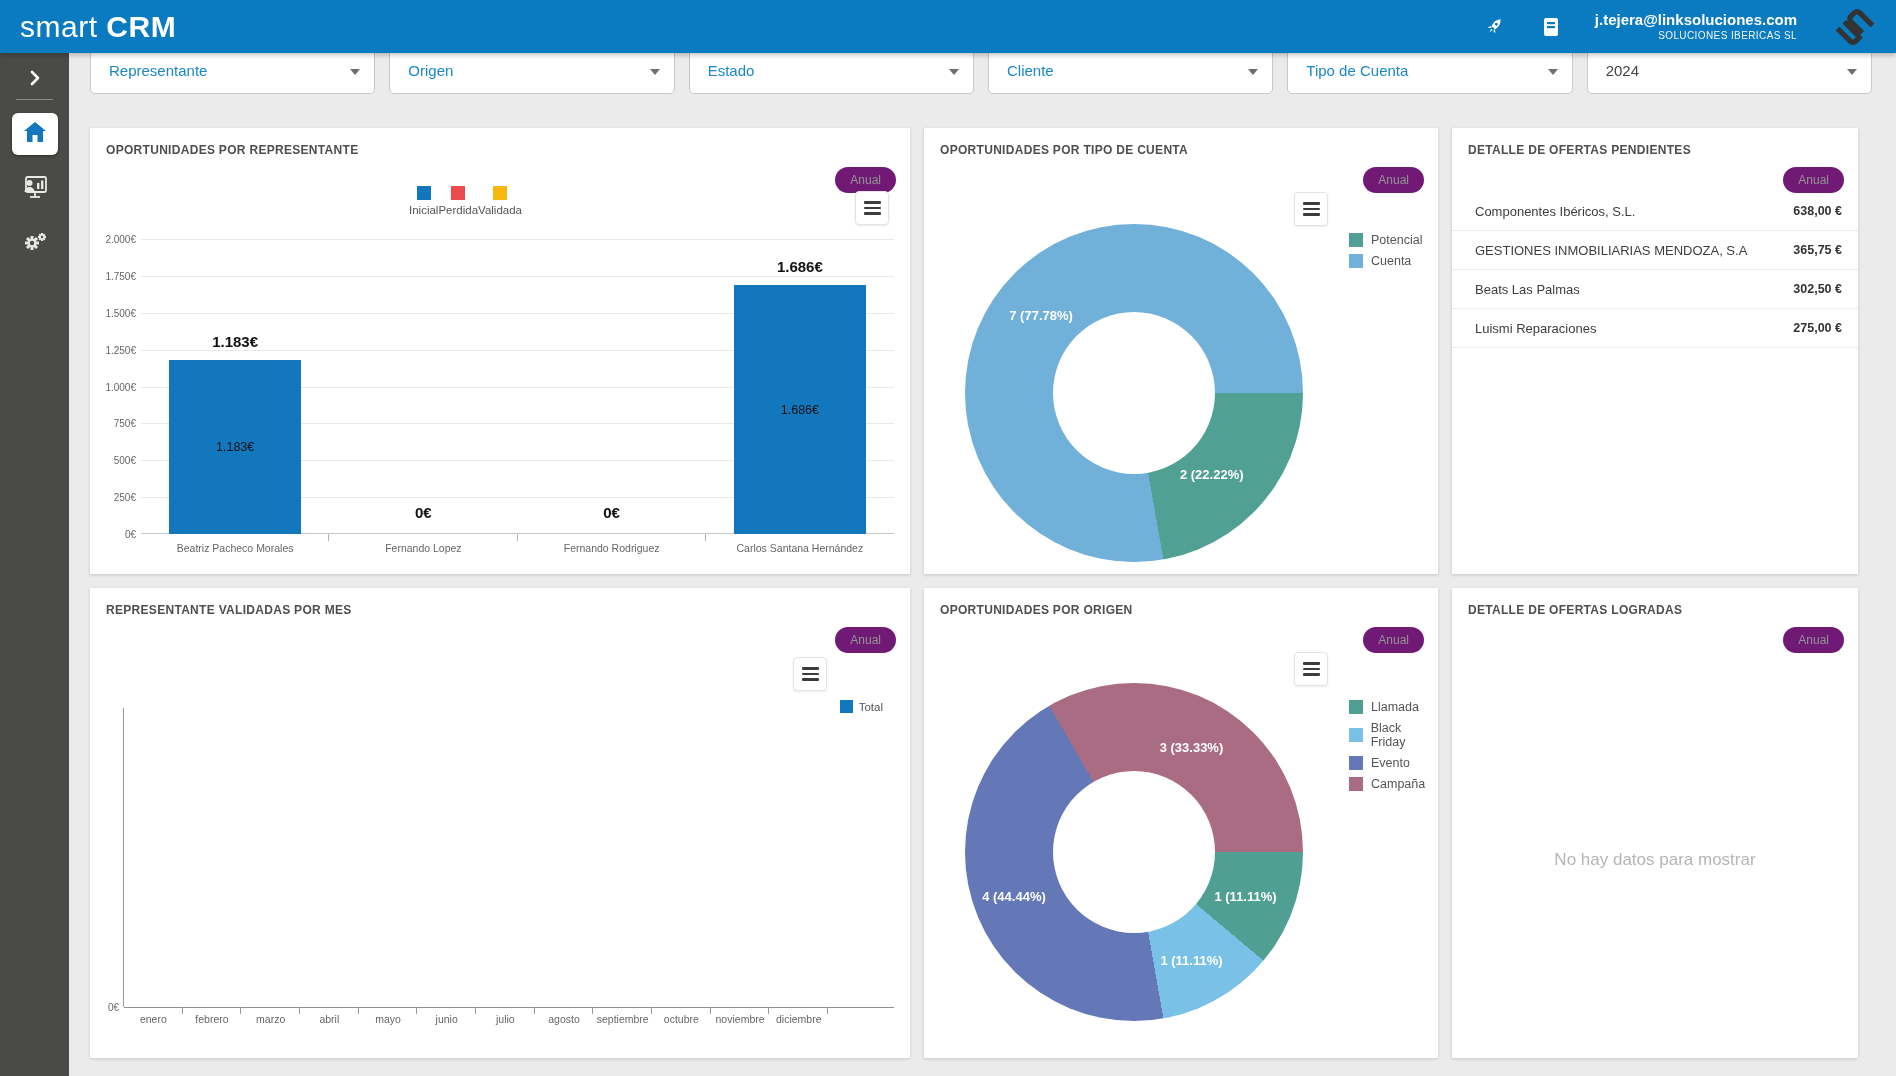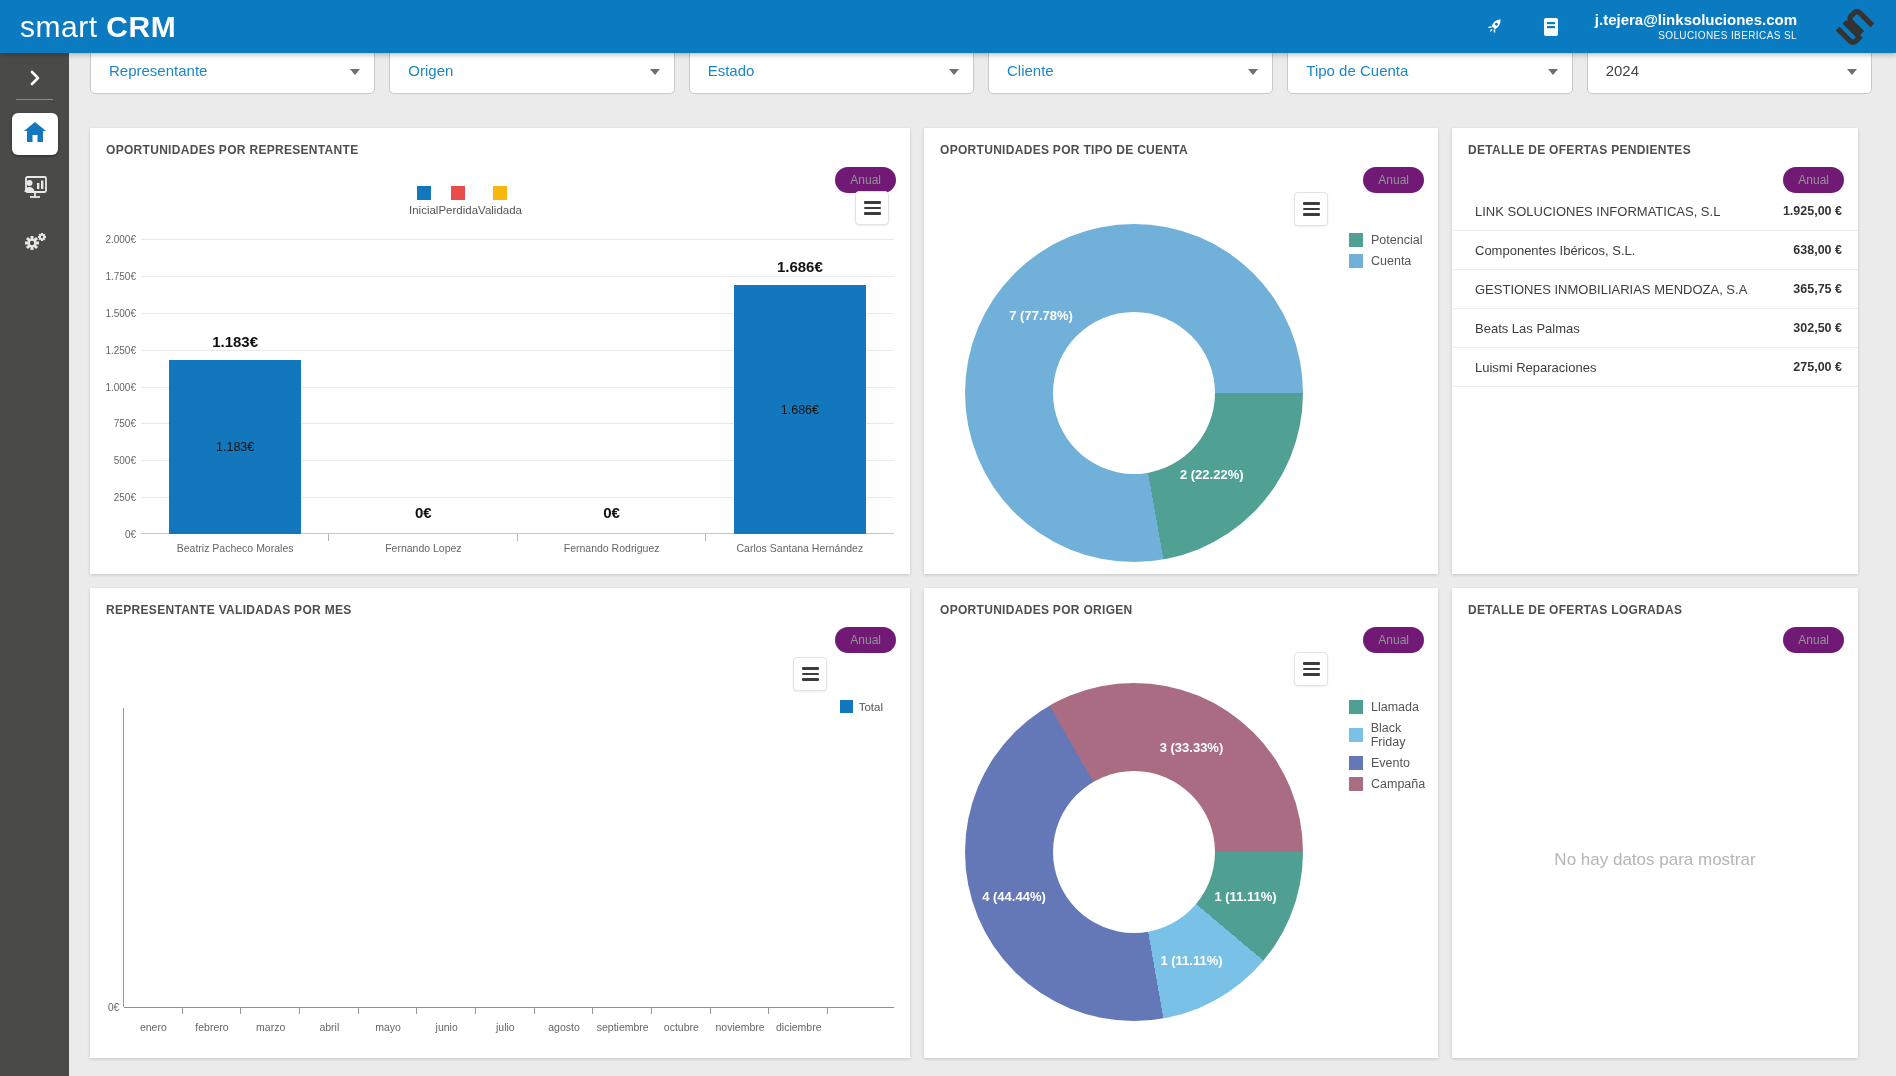--- a/index.html
+++ b/index.html
@@ -85,21 +85,21 @@
 
   
   .hb-line { top:69px; right:83px; }
   .line-legend { position:absolute; top:112px; right:27px; display:flex; align-items:center; gap:6px; cursor:pointer; }
   .line-legend .sq { width:13px; height:13px; }
   .line-legend .lt { font-size:11.5px; color:#555; }
   .line-plot { position:absolute; left:33px; right:16px; top:120px; height:299px; border-left:1px solid #9a9a9a; }
   .line-base { position:absolute; left:0; right:0; bottom:-1px; height:1px; background:#8f8f8f; }
   .zero-lab { position:absolute; left:-31px; bottom:-6px; width:26px; text-align:right; font-size:10px; color:#666; }
   .months { position:absolute; left:0; top:100%; width:704px; display:flex; }
-  .month { position:relative; flex:1; text-align:center; padding-top:14px; font-size:10.5px; color:#666; }
+  .month { position:relative; flex:1; text-align:center; padding-top:6px; font-size:10.5px; color:#666; }
   .mtick { position:absolute; right:0; top:0; width:1px; height:7px; background:#999; }
 
   
   .offer-list { position:absolute; top:64px; left:0; right:0; }
   .offer-row { display:flex; justify-content:space-between; align-items:center; height:39px;
                padding:0 16px 0 23px; border-bottom:1px solid #ececec; cursor:pointer; }
   .offer-name { font-size:13px; color:#3d3d3d; }
   .offer-amount { font-size:12.5px; font-weight:600; color:#333; }
   .empty-text { position:absolute; top:262px; left:0; right:0; text-align:center; font-size:17px; color:#b5b5b5; }
 </style>
@@ -322,24 +322,20 @@
             <span class="lt">Cuenta</span>
           </div>
         </div>
     </section>
 
     <section class="panel">
       <div class="p-title">DETALLE DE OFERTAS PENDIENTES</div>
       <button class="badge">Anual</button>
       <div class="offer-list" id="pendientes-list">
           <div class="offer-row">
-            <span class="offer-name">LINK SOLUCIONES INFORMATICAS, S.L</span>
-            <span class="offer-amount">1.925,00 €</span>
-          </div>
-          <div class="offer-row">
             <span class="offer-name">Componentes Ibéricos, S.L.</span>
             <span class="offer-amount">638,00 €</span>
           </div>
           <div class="offer-row">
             <span class="offer-name">GESTIONES INMOBILIARIAS MENDOZA, S.A</span>
             <span class="offer-amount">365,75 €</span>
           </div>
           <div class="offer-row">
             <span class="offer-name">Beats Las Palmas</span>
             <span class="offer-amount">302,50 €</span>

